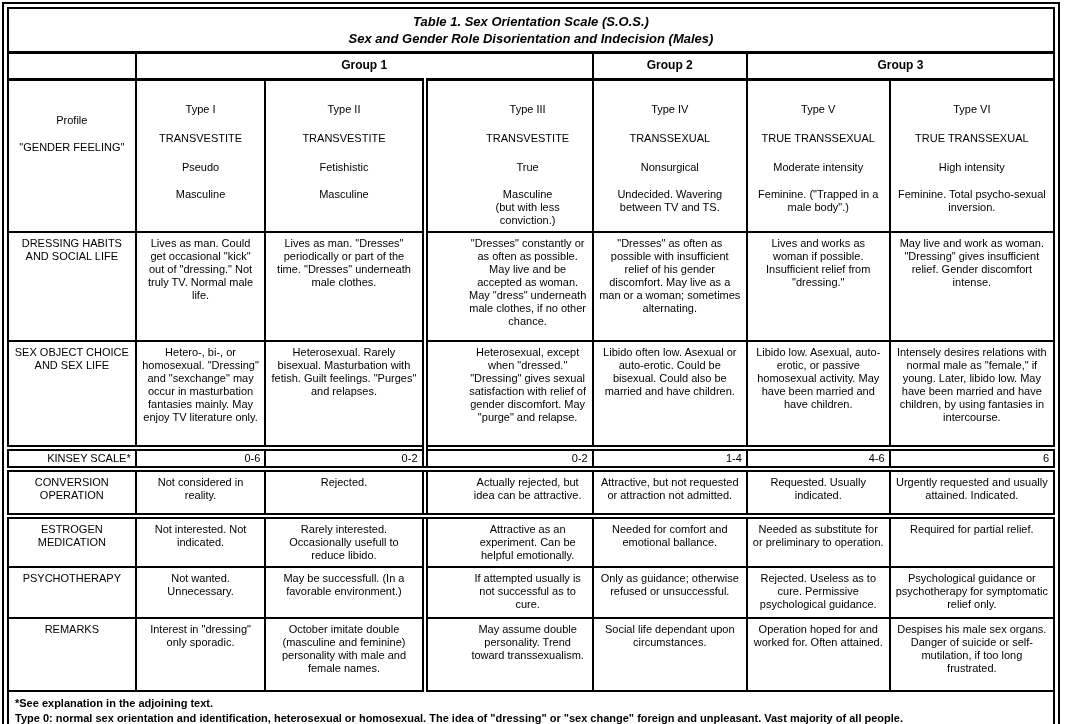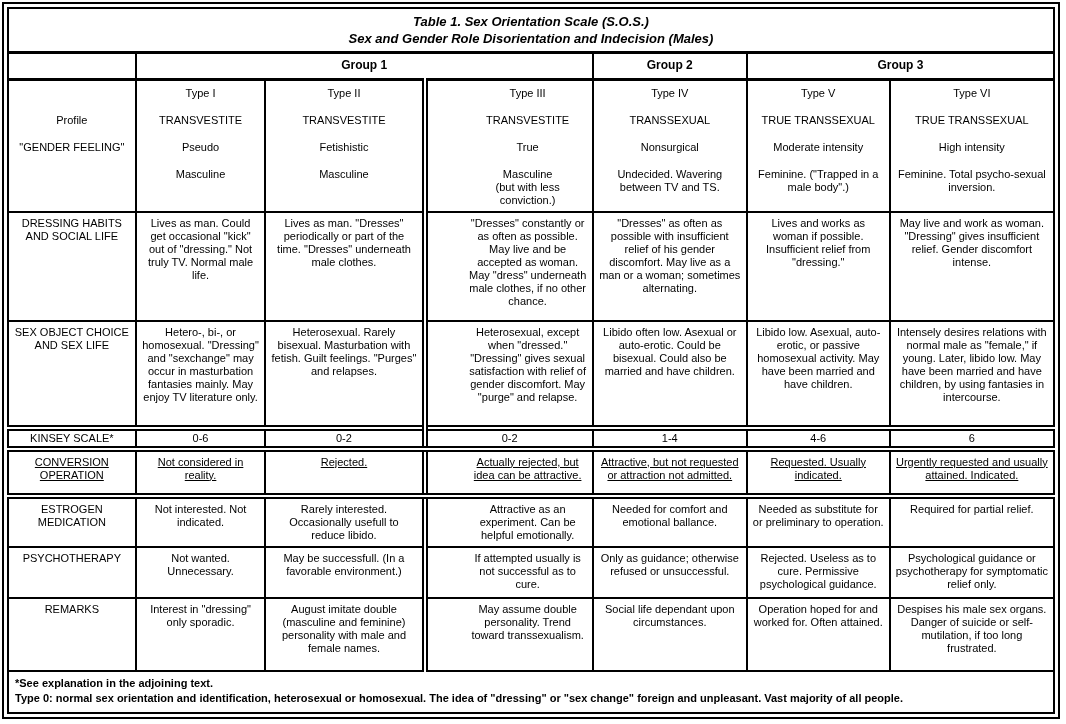--- a/index.html
+++ b/index.html
@@ -35,31 +35,32 @@
     vertical-align: middle;
     padding: 0;
   }
   tr.group-row td {
     font-weight: bold;
     font-size: 12px;
     vertical-align: middle;
     border-bottom: 3px solid #000;
   }
   tr.profile-row td, tr.profile-row th { padding-top: 6px; }
-  .pline { margin-bottom: 14px; }
+  .pline { margin-bottom: 14px; margin-top: 16px; }
   .pfeel { white-space: pre-line; }
   .profile-head .ph1 { margin-top: 27px; margin-bottom: 14px; }
   td.dbl-left, th.dbl-left { border-left: 6px double #000; padding-left: 41px; }
   tr.kinsey-row td, tr.kinsey-row th {
     border-top: 6px double #000;
     border-bottom: 6px double #000;
     vertical-align: middle;
     padding: 0 4px;
-  }
-  tr.conv-row td, tr.conv-row th { border-bottom: 6px double #000; text-decoration: underline; }
+    text-align: right;
+  }
+  tr.conv-row td, tr.conv-row th { border-bottom: 6px double #000; }
   tr.footer-row td {
     text-align: left;
     vertical-align: top;
     padding: 4px 6px;
     line-height: 15px;
     font-weight: bold;
   }
 </style>
 </head>
 <body>
@@ -191,21 +192,21 @@
       <td>May be successfull. (In a favorable environment.)</td>
       <td class="dbl-left">If attempted usually is not successful as to cure.</td>
       <td>Only as guidance; otherwise refused or unsuccessful.</td>
       <td>Rejected. Useless as to cure. Permissive psychological guidance.</td>
       <td>Psychological guidance or psychotherapy for symptomatic relief only.</td>
     </tr>
 
     <tr style="height:73px">
       <th>REMARKS</th>
       <td>Interest in "dressing" only sporadic.</td>
-      <td>August imitate double (masculine and feminine) personality with male and female names.</td>
+      <td>October imitate double (masculine and feminine) personality with male and female names.</td>
       <td class="dbl-left">May assume double personality. Trend toward transsexualism.</td>
       <td>Social life dependant upon circumstances.</td>
       <td>Operation hoped for and worked for. Often attained.</td>
       <td>Despises his male sex organs. Danger of suicide or self-mutilation, if too long frustrated.</td>
     </tr>
 
     <tr class="footer-row" style="height:42px">
       <td colspan="7">
         <div>*See explanation in the adjoining text.</div>
         <div>Type 0: normal sex orientation and identification, heterosexual or homosexual. The idea of "dressing" or "sex change" foreign and unpleasant. Vast majority of all people.</div>

